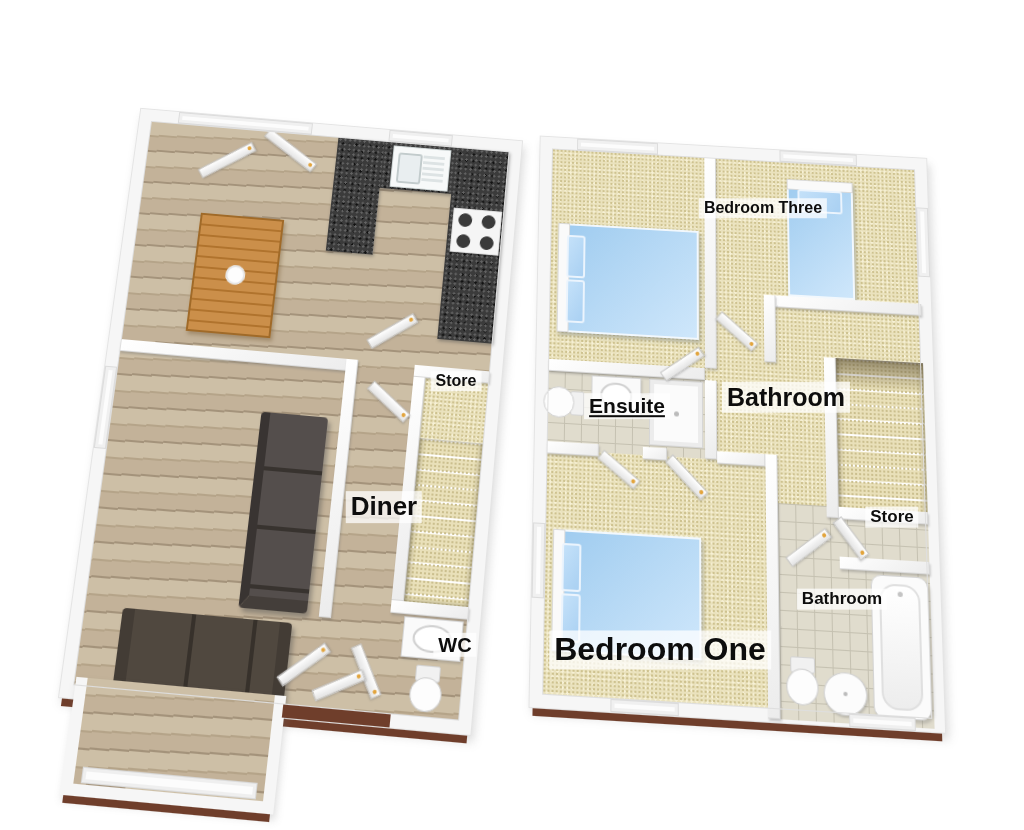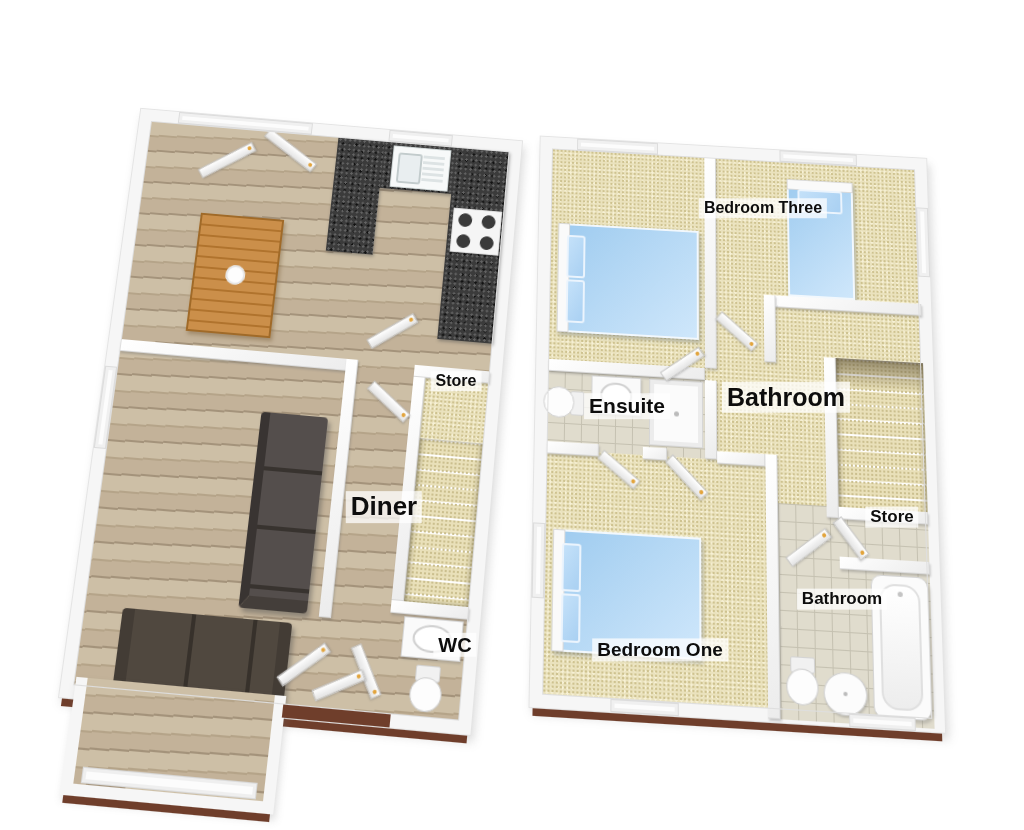--- a/index.html
+++ b/index.html
@@ -204,19 +204,19 @@
       <div class="win" style="left:296px;top:542px;width:64px;height:12px;"></div>
       <div class="win" style="left:66px;top:542px;width:66px;height:12px;"></div>
     </section>
   </div>
 
   <div class="labels">
     <span class="room-label" style="left:456px;top:381px;font-size:16px;">Store</span>
     <span class="room-label" style="left:384px;top:507px;font-size:26px;">Diner</span>
     <span class="room-label" style="left:455px;top:637px;font-size:20px;margin-top:8px;">WC</span>
     <span class="room-label" style="left:763px;top:208px;font-size:16px;">Bedroom Three</span>
-    <span class="room-label" style="left:627px;top:406px;font-size:21px;">Ensuite</span>
+    <span class="room-label" style="left:627px;top:406px;font-size:21px;text-decoration:underline;">Ensuite</span>
     <span class="room-label" style="left:786px;top:397px;font-size:25px;">Bathroom</span>
     <span class="room-label" style="left:892px;top:517px;font-size:17px;">Store</span>
     <span class="room-label" style="left:842px;top:599px;font-size:17px;">Bathroom</span>
-    <span class="room-label" style="left:660px;top:650px;font-size:19px;">Bedroom One</span>
+    <span class="room-label" style="left:660px;top:650px;font-size:32px;">Bedroom One</span>
   </div>
 </div>
 
 </body></html>

